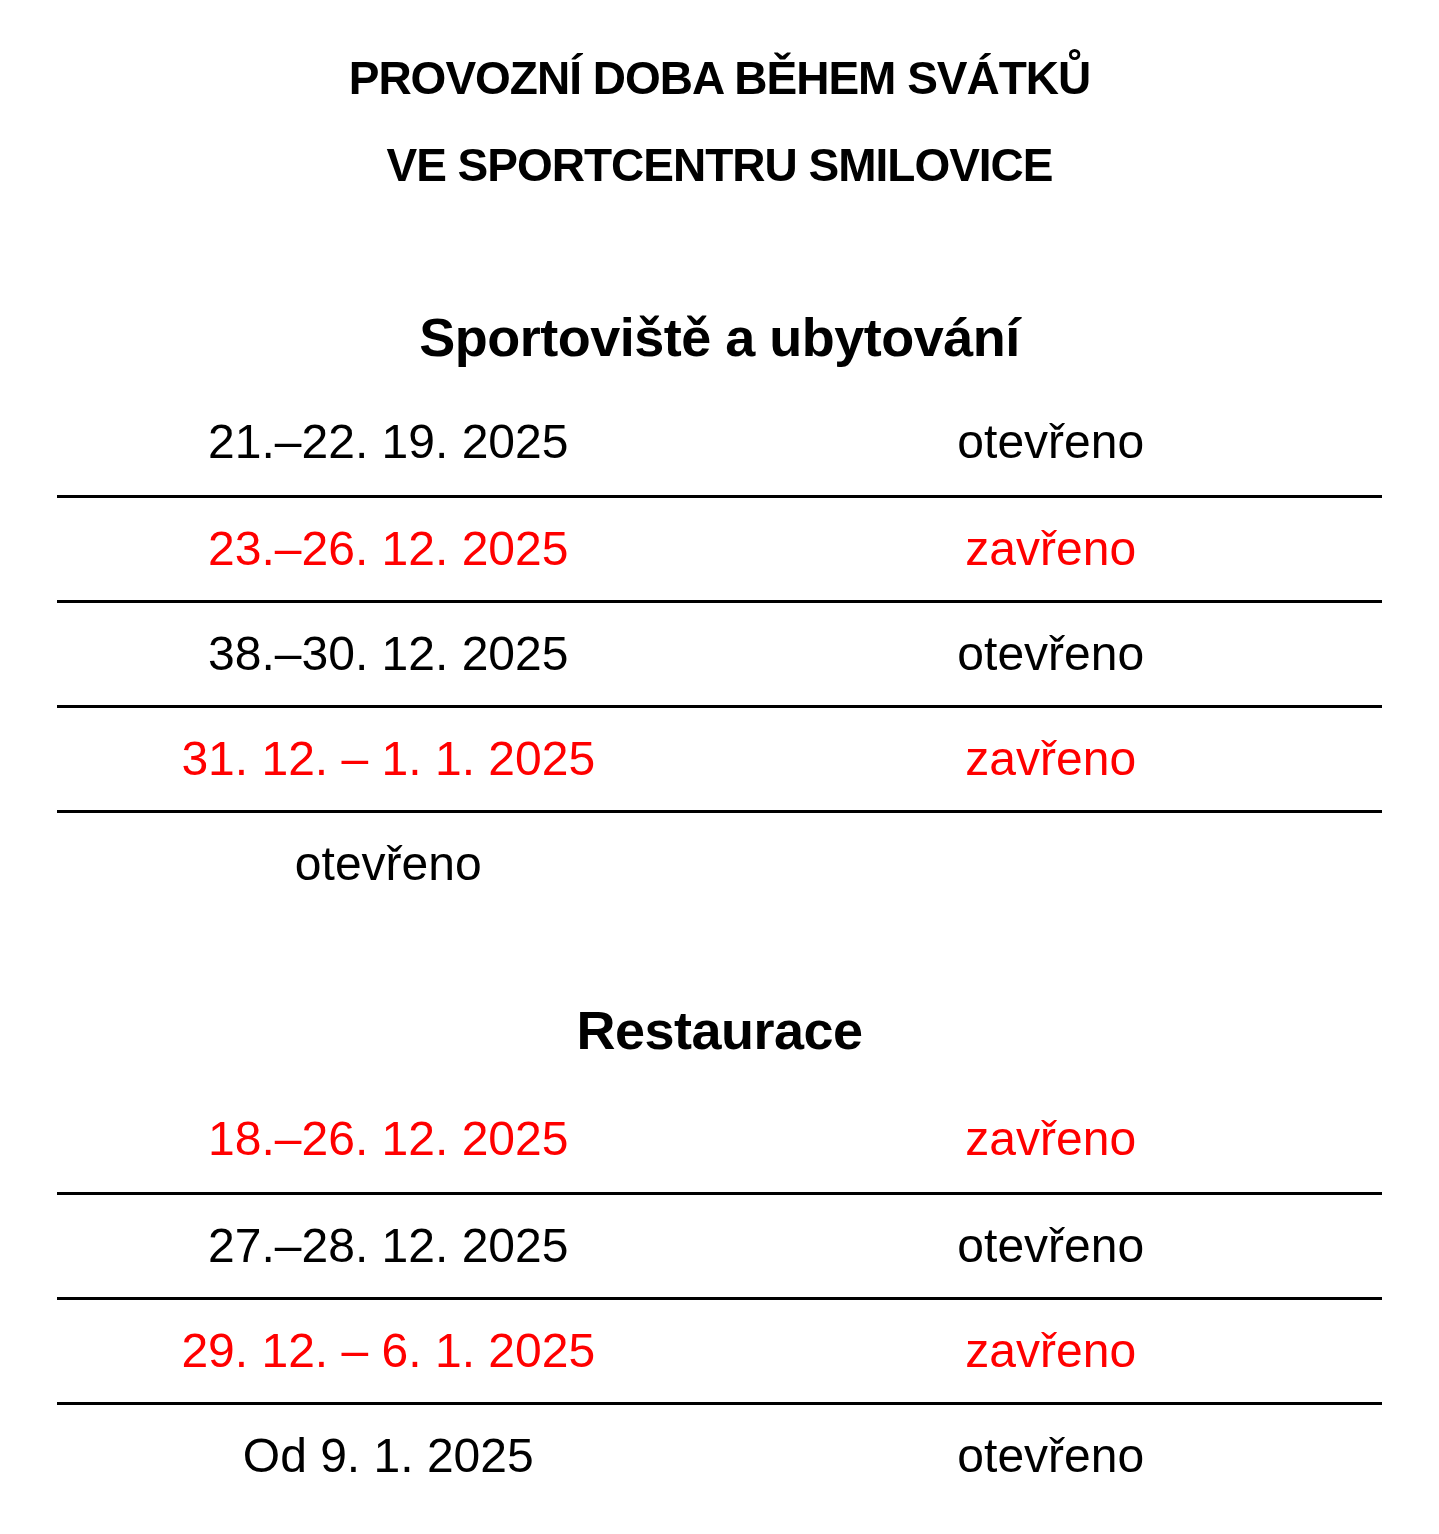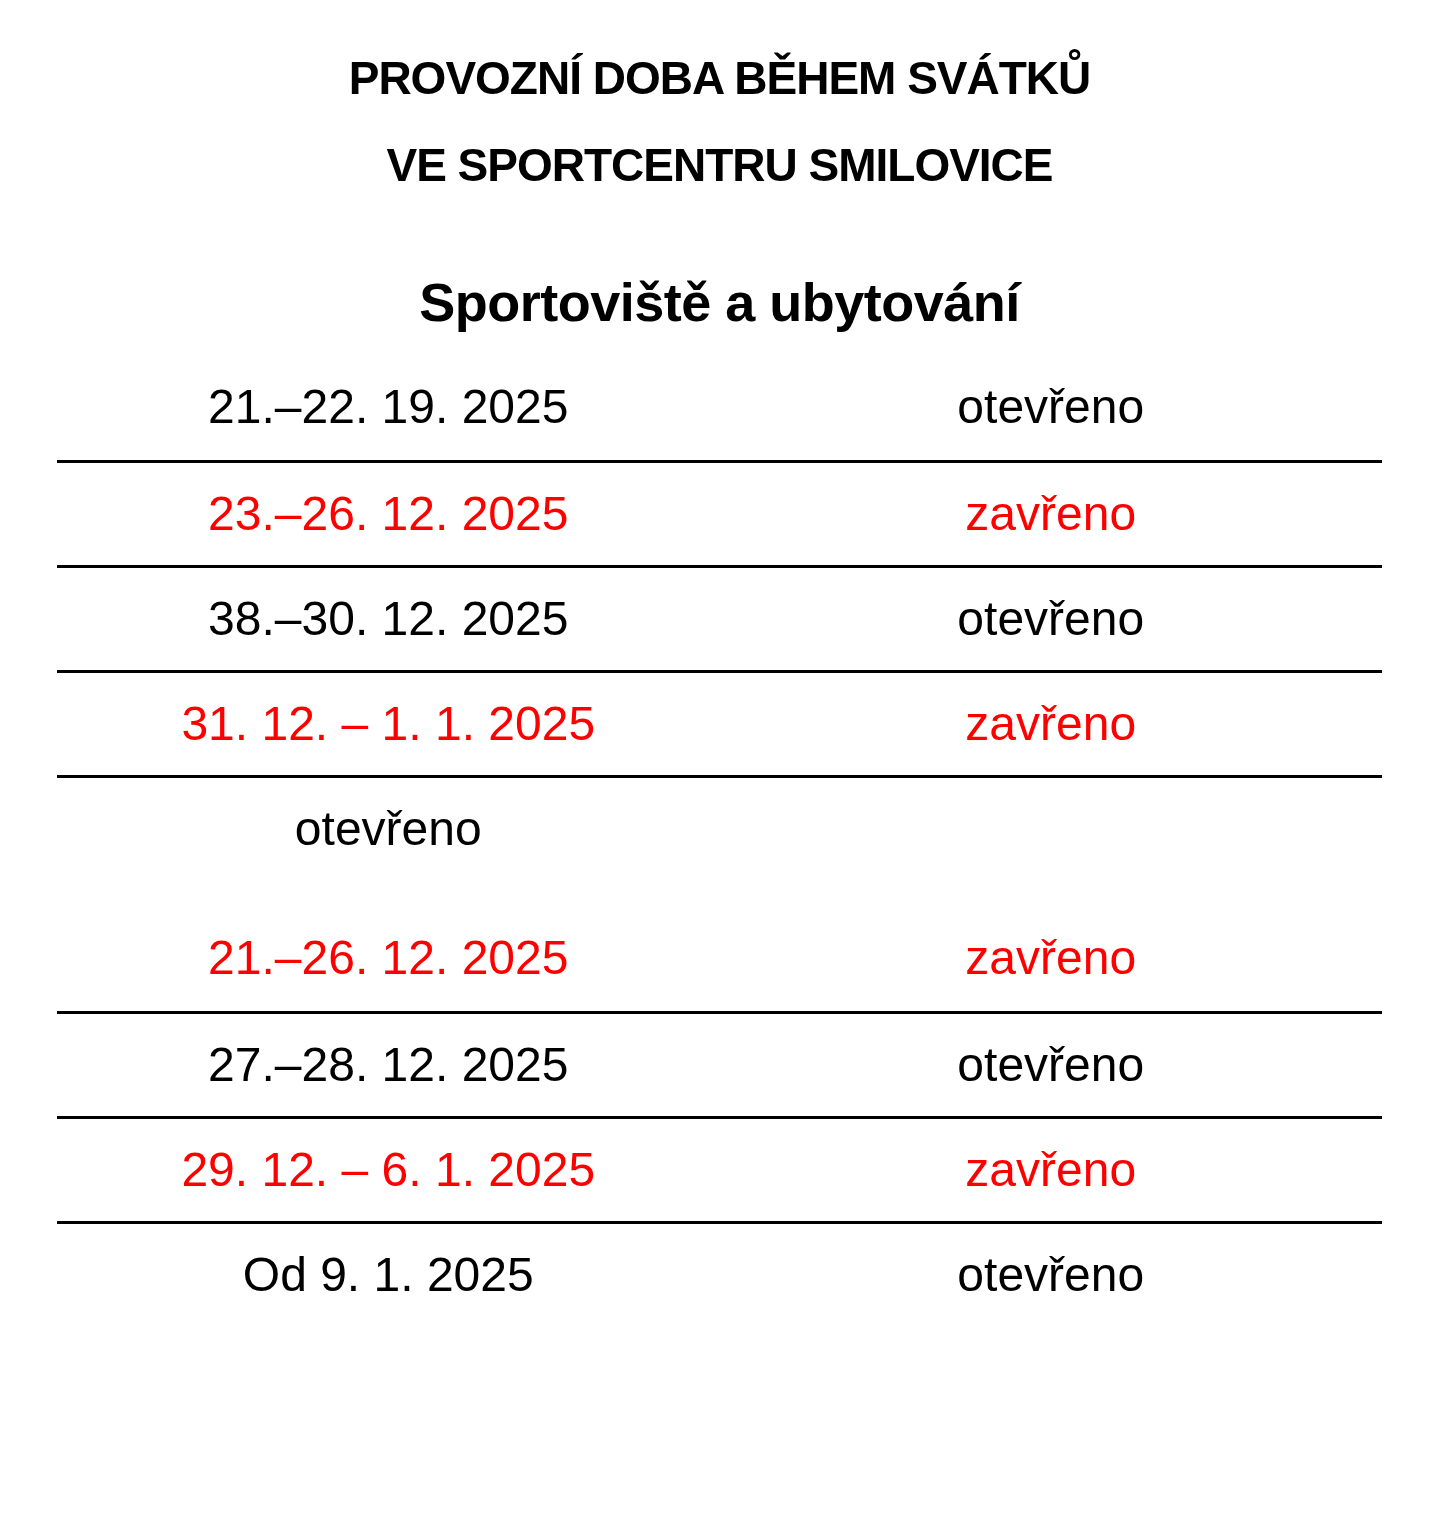--- a/index.html
+++ b/index.html
@@ -20,21 +20,21 @@
     margin: 35px 40px 0;
     text-align: center;
     font-weight: bold;
     font-size: 46px;
     line-height: 87px;
     letter-spacing: -1px;
     color: var(--text-color, #000000);
   }
   .title-line { display: block; white-space: nowrap; }
   .section-heading {
-    margin: 62px 57px 0;
+    margin: 97px 57px 0;
     text-align: center;
     font-weight: bold;
     font-size: 54px;
     line-height: 62px;
     letter-spacing: -0.5px;
   }
   .section + .section .section-heading { margin-top: 84px; }
   .schedule {
     margin: 22px 57px 0;
   }
@@ -86,23 +86,24 @@
     <div class="cell status">zavřeno</div>
   </div>
 
   <div class="row">
     <div class="cell status">otevřeno</div>
   </div>
 </div>
   </section>
 
   <section class="section">
+    <h2 class="section-heading">Restaurace</h2>
     <div class="schedule">
   <div class="row closed">
-    <div class="cell date">21.–26. 12. 2025</div>
+    <div class="cell date">18.–26. 12. 2025</div>
     <div class="cell status">zavřeno</div>
   </div>
 
   <div class="row">
     <div class="cell date">27.–28. 12. 2025</div>
     <div class="cell status">otevřeno</div>
   </div>
 
   <div class="row closed">
     <div class="cell date">29. 12. – 6. 1. 2025</div>

